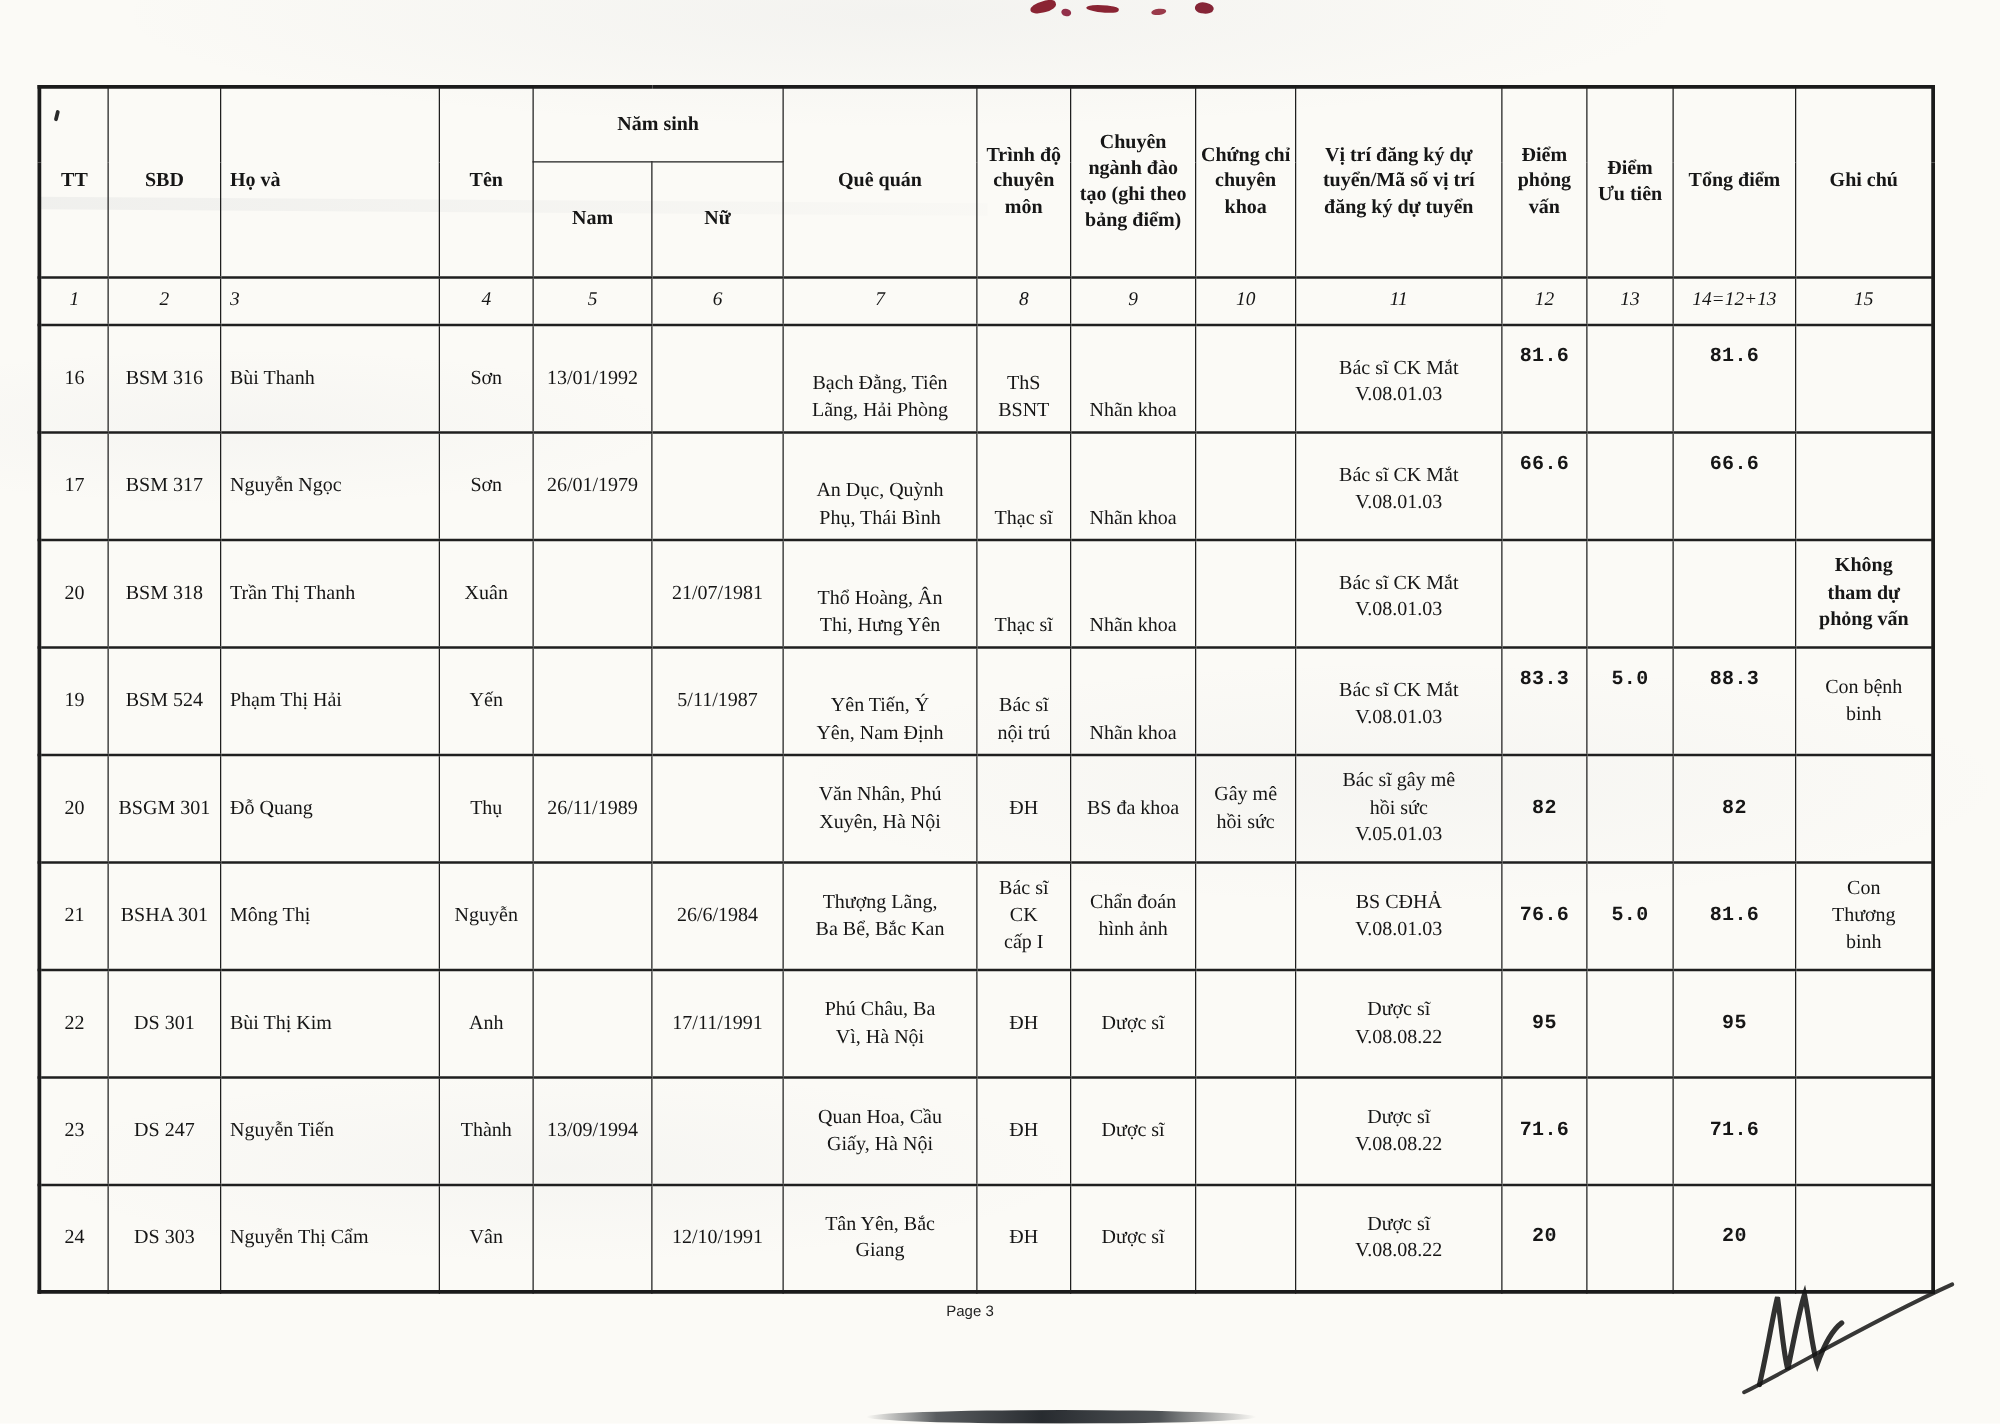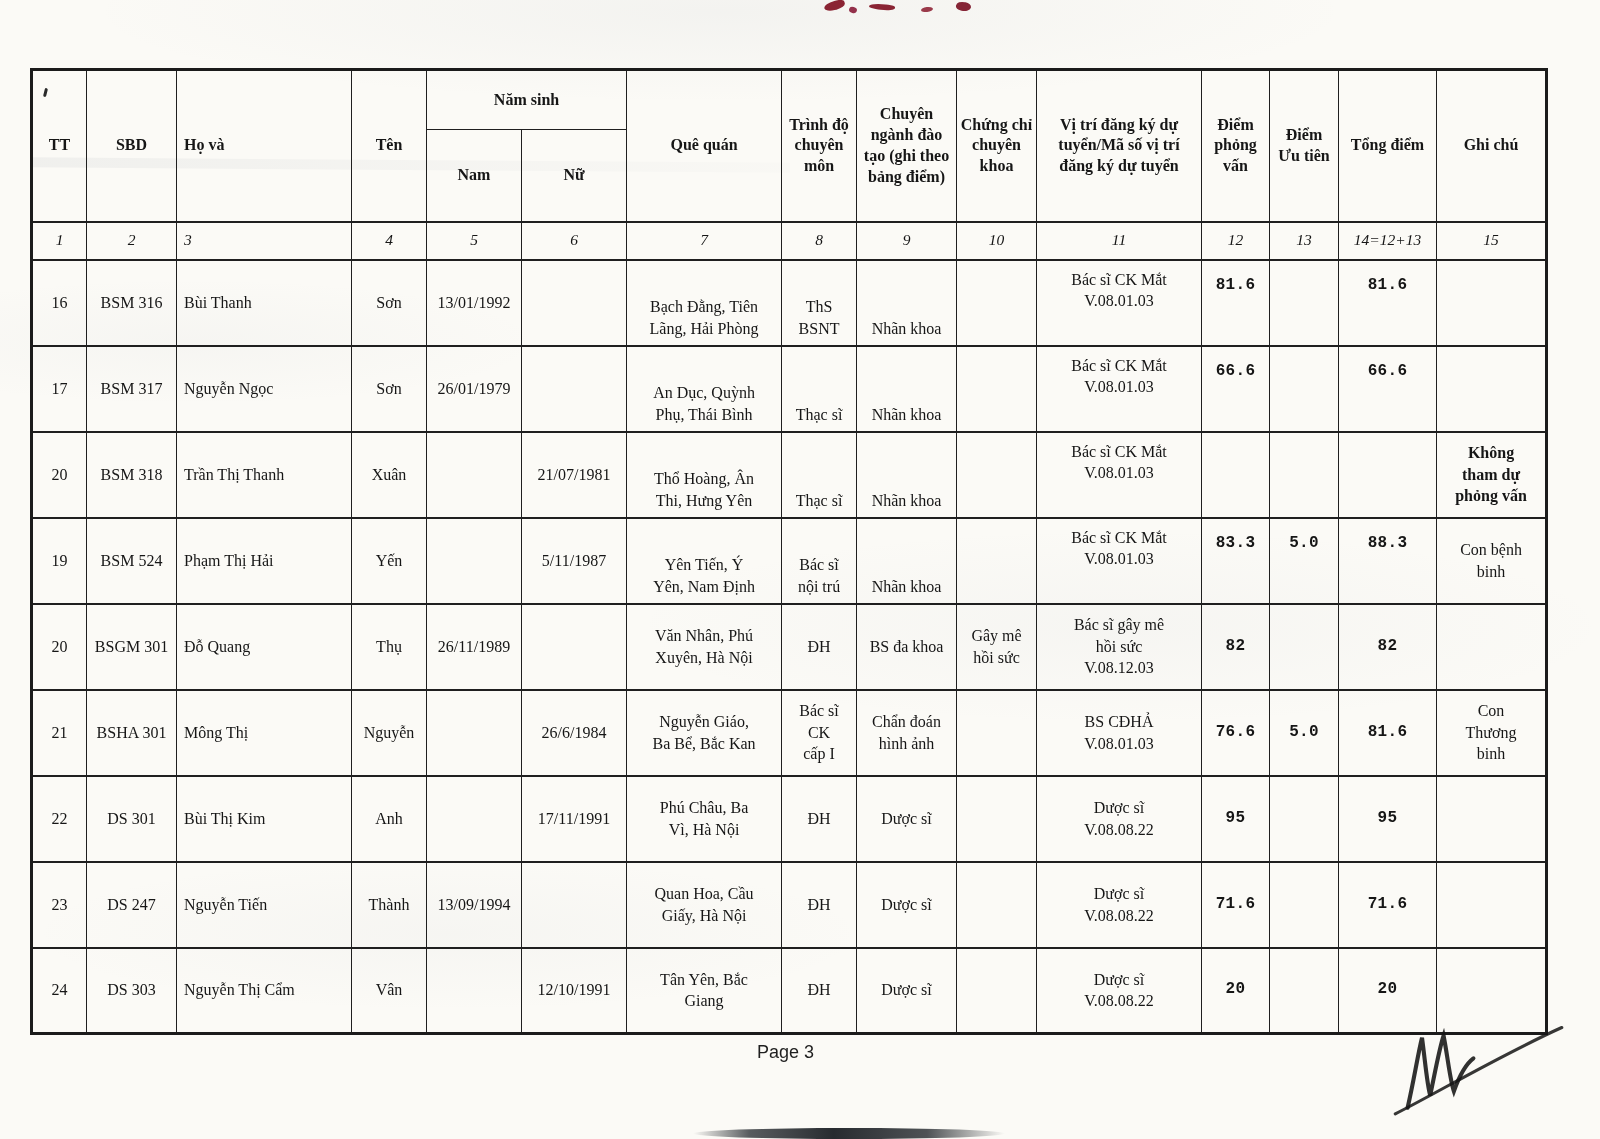--- a/index.html
+++ b/index.html
@@ -37,26 +37,26 @@
   }
   .doc tbody tr { height:86px; }
   .doc tbody td {
     font-size:16px; line-height:1.35; white-space:pre-line;
     border-top-width:2px; border-bottom-width:2px;
   }
   .c-hova { text-align:left !important; padding-left:7px !important;margin-left:16px; }
   tbody .c-nu { text-align:center; padding-right:3px; }
   .score { font-weight:bold; font-size:19px; letter-spacing:.3px;font-family:Liberation Mono, monospace; }
   tr.split .c-que, tr.split .c-trinh, tr.split .c-nganh { vertical-align:bottom; padding-bottom:5px; }
-  tr.split .c-vitri { vertical-align:top; padding-top:8px; }
+  tr.split .c-vitri { vertical-align:top; padding-top:23px; }
   tr.split .c-pv, tr.split .c-ut, tr.split .c-tong { vertical-align:top; padding-top:14px; }
   .bold-note { font-weight:bold; font-size:15.5px; }
   .page-footer {
     position:absolute; left:757px; top:1042px;
-    font-family:"Liberation Sans",sans-serif; font-size:18px; color:#1f1f1f;
+    font-family:"Liberation Sans",sans-serif; font-size:12px; color:#1f1f1f;
   }
   .signature { position:absolute; left:1385px; top:1012px; width:185px; height:105px; }
   .scan-bar {
     position:absolute; left:693px; top:1128px; width:312px; height:11px; border-radius:50%;
     background:linear-gradient(to right, rgba(35,40,45,0), rgba(35,40,45,.75) 18%,
                rgba(28,32,37,.95) 45%, rgba(35,40,45,.8) 75%, rgba(35,40,45,0));
   }
   .red-marks { position:absolute; left:0; top:0; width:1600px; height:20px; }
   .red-marks span { position:absolute; display:block; }
   .rm1 { left:824px; top:1px; width:21px; height:9px; background:#8a2433; border-radius:60% 40% 50% 50%; transform:rotate(-14deg); }
@@ -231,34 +231,34 @@
           <td class="c-nam">26/11/1989</td>
           <td class="c-nu"></td>
           <td class="c-que">Văn Nhân, Phú
 Xuyên, Hà Nội</td>
           <td class="c-trinh">ĐH</td>
           <td class="c-nganh">BS đa khoa</td>
           <td class="c-chungchi">Gây mê
 hồi sức</td>
           <td class="c-vitri">Bác sĩ gây mê
 hồi sức
-V.08.12.03</td>
+V.05.01.03</td>
           <td class="c-pv score">82</td>
           <td class="c-ut score"></td>
           <td class="c-tong score">82</td>
           <td class="c-ghichu"></td>
         </tr>
         <tr>
           <td class="c-tt">21</td>
           <td class="c-sbd">BSHA 301</td>
           <td class="c-hova">Mông Thị</td>
           <td class="c-ten">Nguyễn</td>
           <td class="c-nam"></td>
           <td class="c-nu">26/6/1984</td>
-          <td class="c-que">Nguyễn Giáo,
+          <td class="c-que">Thượng Lãng,
 Ba Bể, Bắc Kan</td>
           <td class="c-trinh">Bác sĩ
 CK
 cấp I</td>
           <td class="c-nganh">Chẩn đoán
 hình ảnh</td>
           <td class="c-chungchi"></td>
           <td class="c-vitri">BS CĐHẢ
 V.08.01.03</td>
           <td class="c-pv score">76.6</td>

